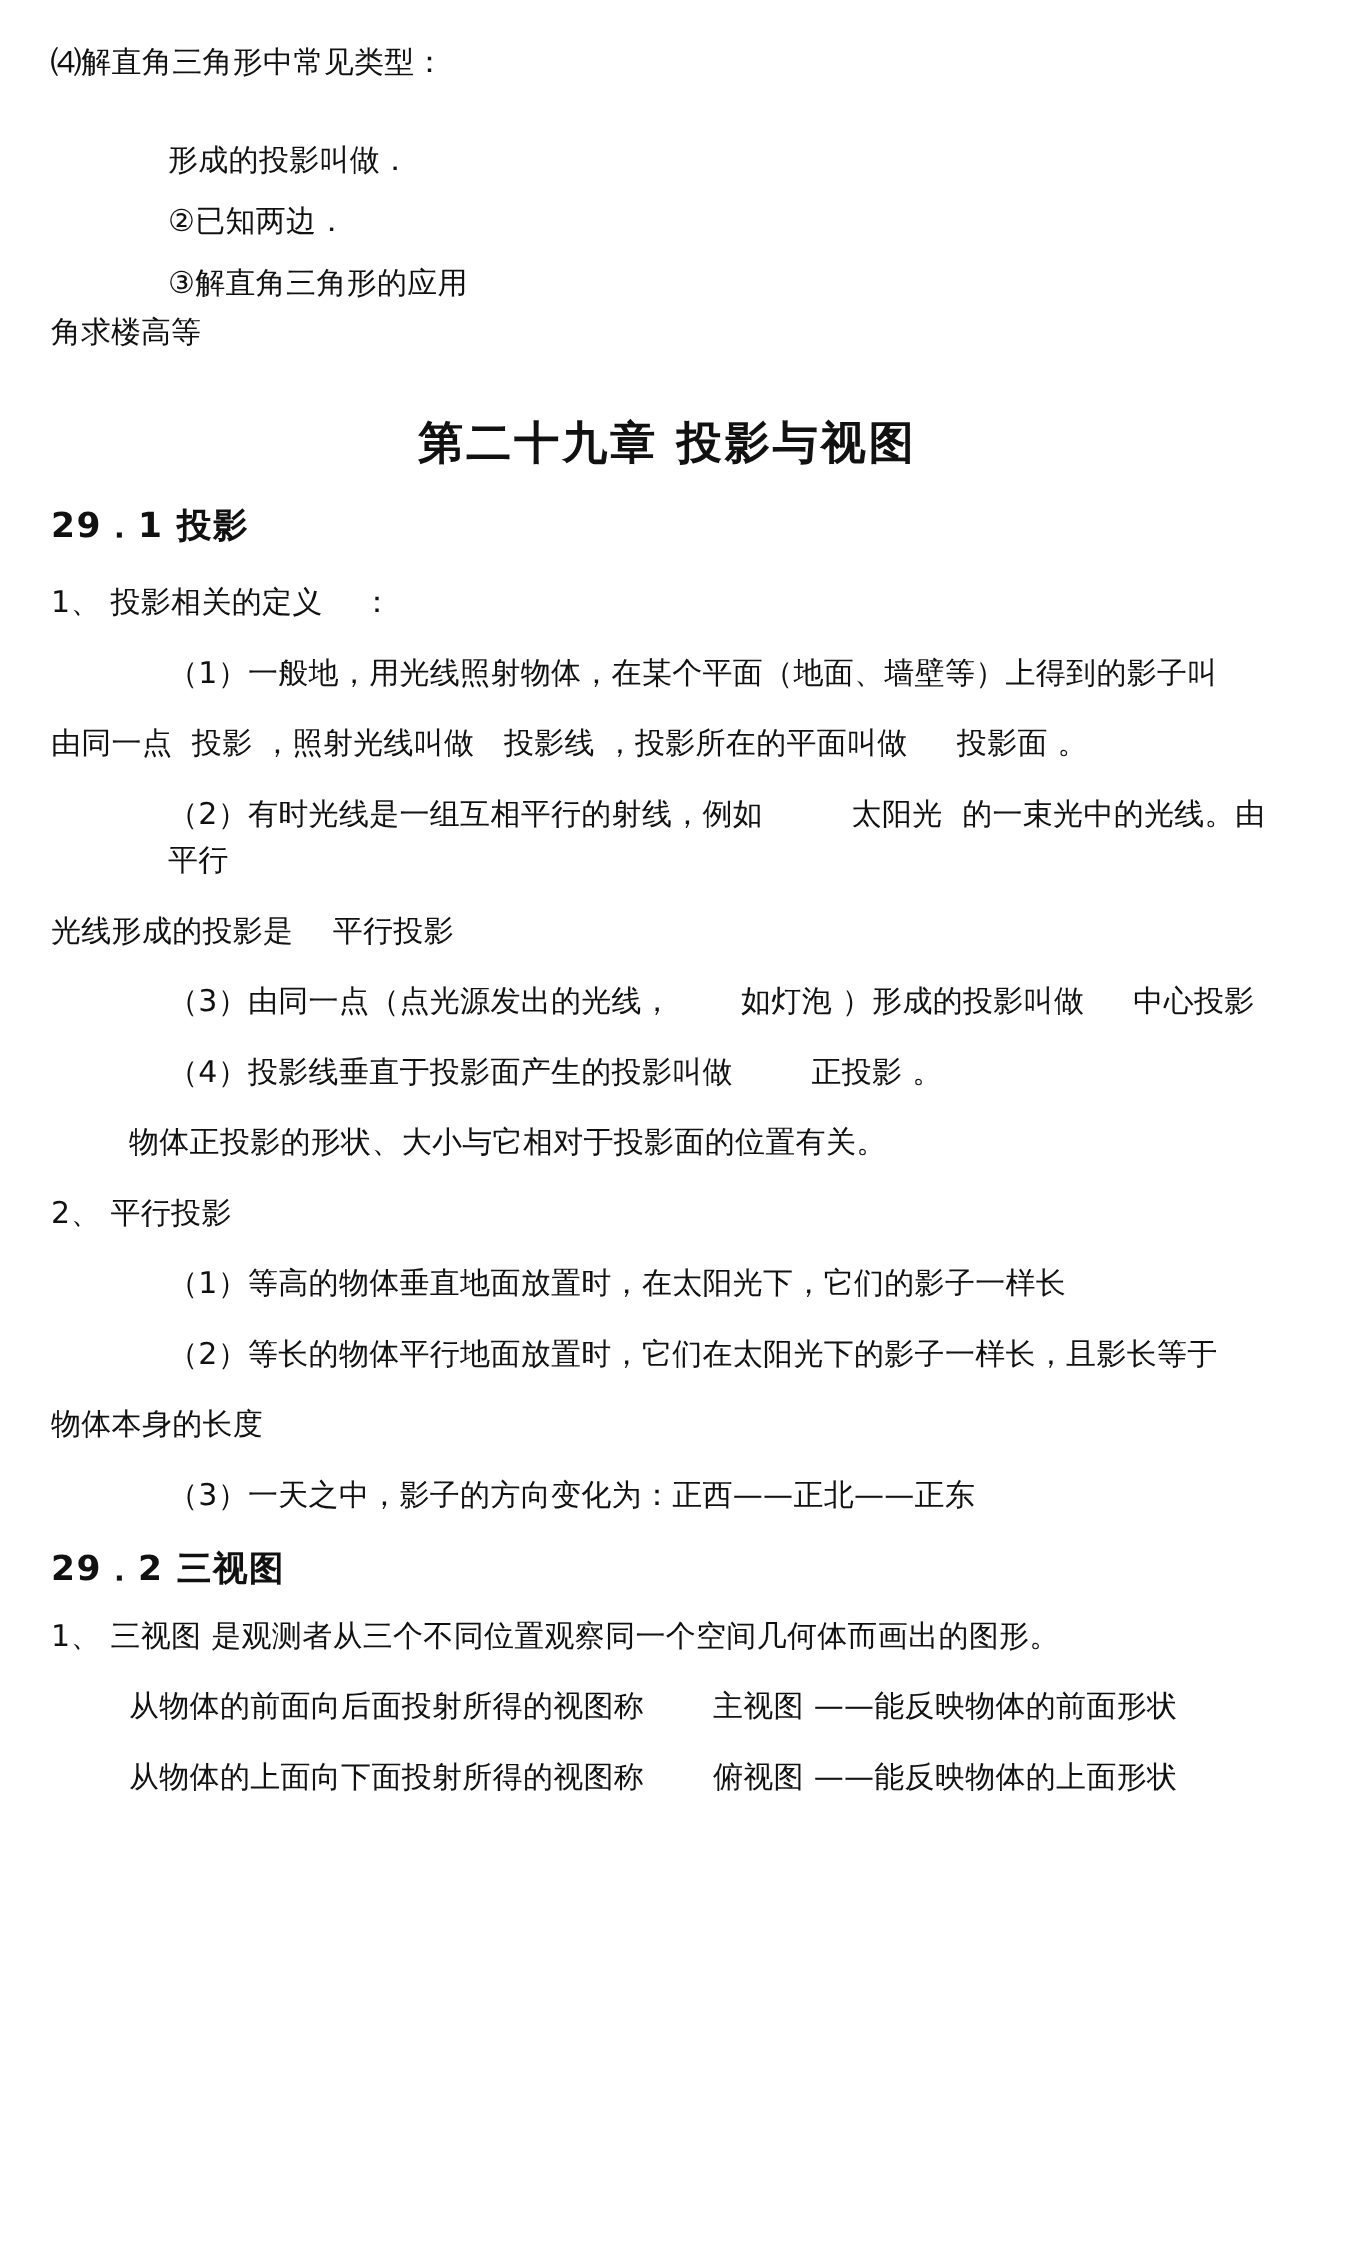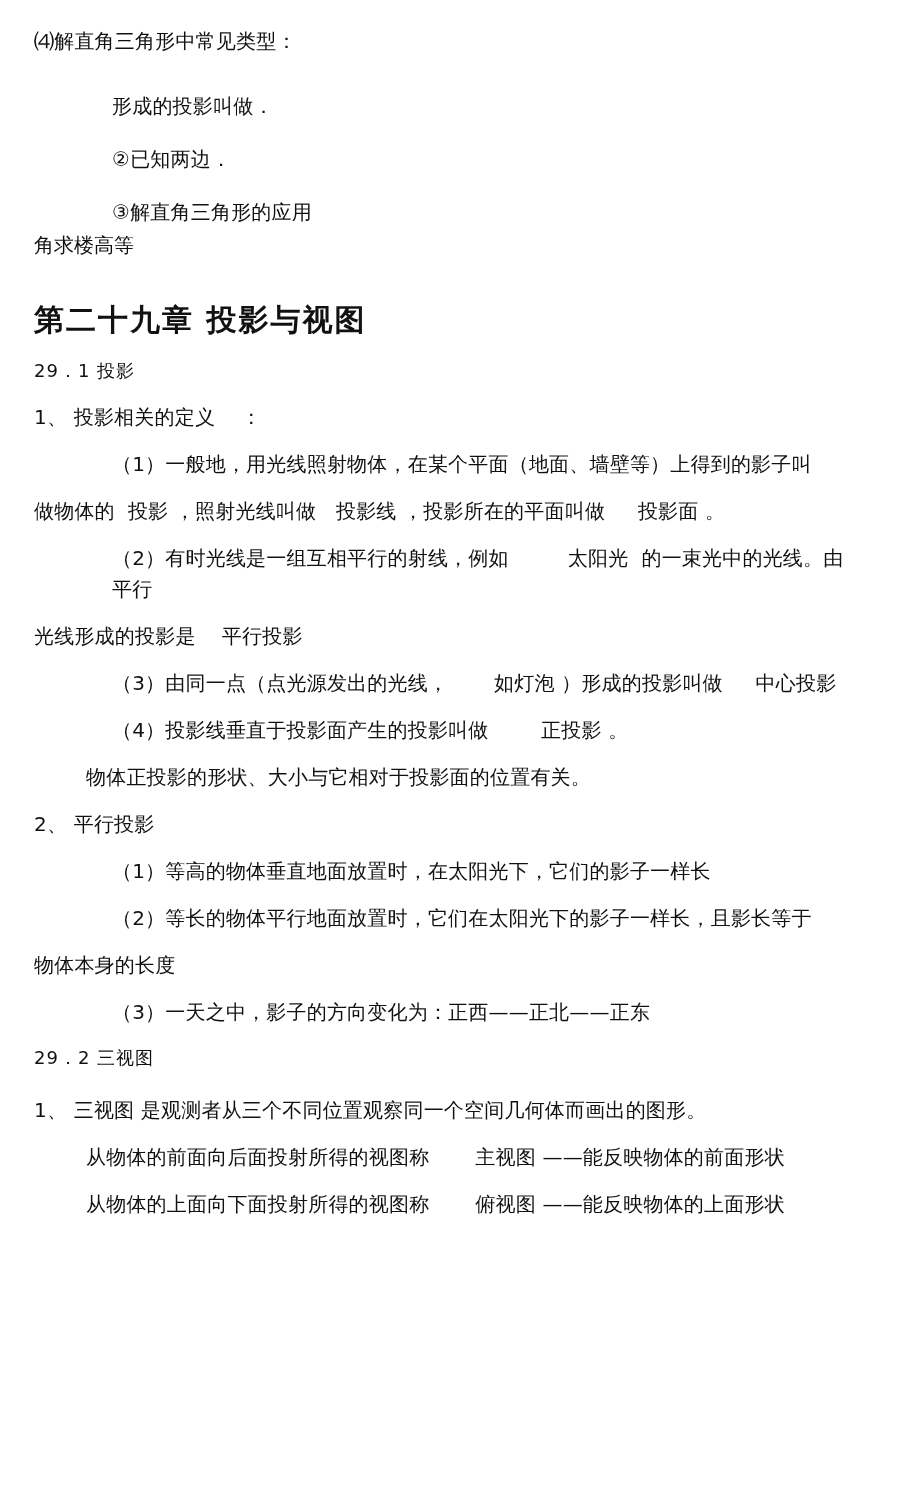--- a/index.html
+++ b/index.html
@@ -24,35 +24,37 @@
   .line {
     font-size: 20px;
     line-height: 1.55;
     white-space: pre-wrap;
     letter-spacing: 0.2px;
   }
   .indent-1 { padding-left: 52px; }
   .indent-2 { padding-left: 78px; }
   .indent-3 { padding-left: 118px; }
   .gap-s { margin-top: 16px; }
-  .gap-m { margin-top: 22px; }
+  .gap-m { margin-top: 10px; }
   .gap-l { margin-top: 34px; }
   .gap-xl { margin-top: 44px; }
   .chapter-title {
+    text-align: center;
     font-size: 30px;
     font-weight: 700;
     letter-spacing: 2px;
     margin: 36px 0 2px 0;
     line-height: 1.4;
   }
   .num-head {
-    font-size: 18px;
+    font-size: 23px;
     line-height: 1.6;
     letter-spacing: 1px;
     margin-top: 16px;
+    font-weight: bold;
   }
   .bold-star {
     font-size: 21px;
     font-weight: 700;
     line-height: 1.6;
   }
   .body-para {
     font-size: 20px;
     line-height: 1.75;
     white-space: pre-wrap;
@@ -71,21 +73,21 @@
   <div class="line indent-2 gap-m">③解直角三角形的应用</div>
 
   <div class="body-para">角求楼高等</div>
 
   <div class="chapter-title">第二十九章    投影与视图</div>
 
   <div class="num-head">29．1   投影</div>
 
   <div class="line gap-s">1、 投影相关的定义    ：</div>
   <div class="line indent-2 gap-s">（1）一般地，用光线照射物体，在某个平面（地面、墙壁等）上得到的影子叫</div>
-  <div class="line gap-s">做物体的  投影 ，照射光线叫做   投影线 ，投影所在的平面叫做     投影面 。</div>
+  <div class="line gap-s">由同一点  投影 ，照射光线叫做   投影线 ，投影所在的平面叫做     投影面 。</div>
   <div class="line indent-2 gap-s">（2）有时光线是一组互相平行的射线，例如         太阳光  的一束光中的光线。由平行</div>
   <div class="line gap-s">光线形成的投影是    平行投影</div>
   <div class="line indent-2 gap-s">（3）由同一点（点光源发出的光线，       如灯泡 ）形成的投影叫做     中心投影</div>
   <div class="line indent-2 gap-s">（4）投影线垂直于投影面产生的投影叫做        正投影 。</div>
   <div class="line indent-1 gap-s">物体正投影的形状、大小与它相对于投影面的位置有关。</div>
 
   <div class="line gap-s">2、 平行投影</div>
   <div class="line indent-2 gap-s">（1）等高的物体垂直地面放置时，在太阳光下，它们的影子一样长</div>
   <div class="line indent-2 gap-s">（2）等长的物体平行地面放置时，它们在太阳光下的影子一样长，且影长等于</div>
   <div class="line gap-s">物体本身的长度</div>

